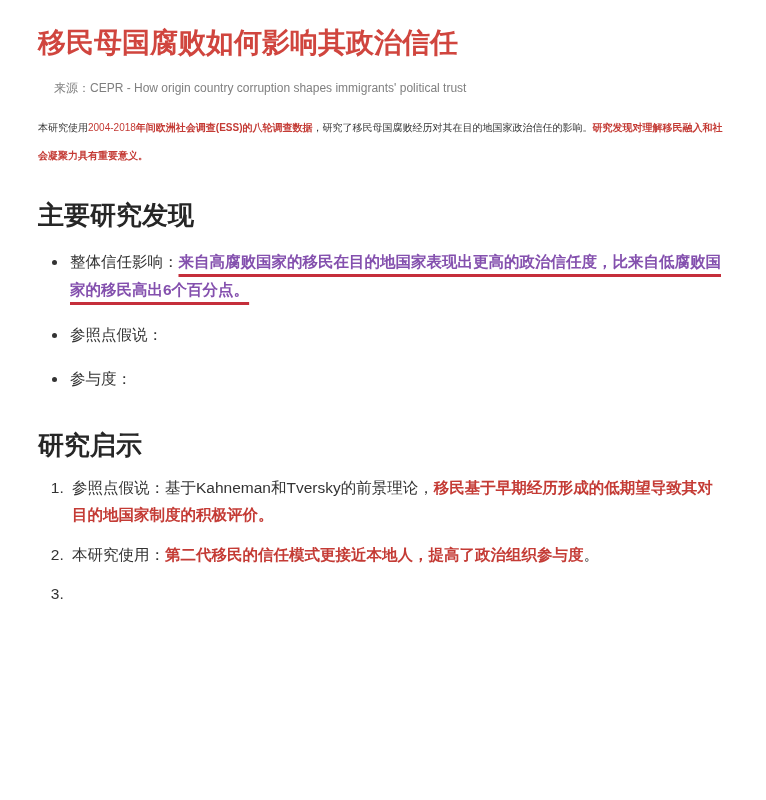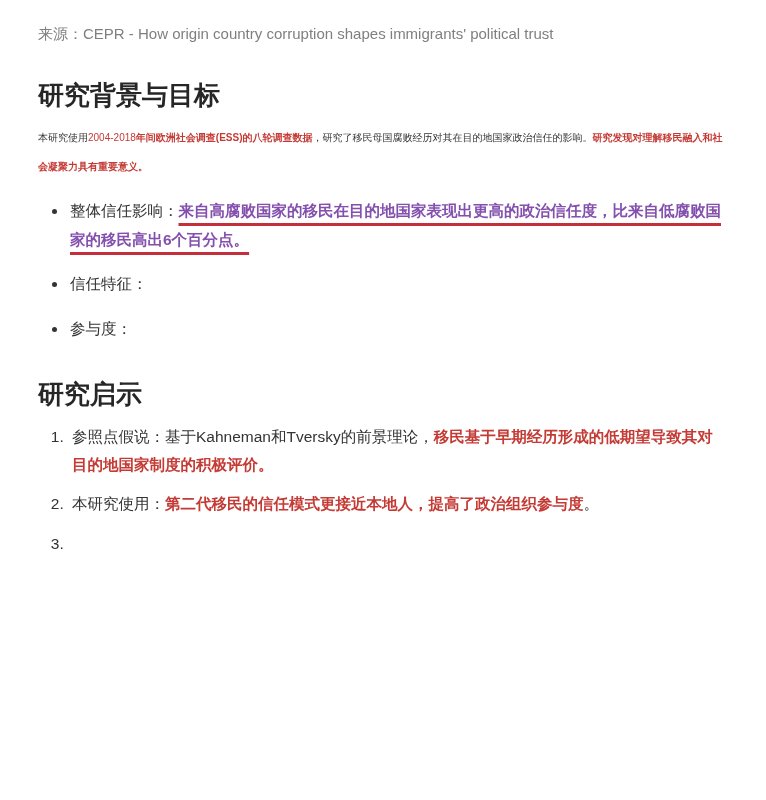--- a/index.html
+++ b/index.html
@@ -18,21 +18,21 @@
     font-family:"Liberation Sans","DejaVu Sans",sans-serif;
     color:var(--text-dark);
   }
   .doc{padding:24px 38px 0 38px;}
   h1{
     margin:0 0 14px 0;
     font-size:28px;line-height:1.35;font-weight:700;
     color:var(--title-red);
   }
   .source{
-    margin:0;font-size:15px;line-height:20px;color:var(--muted-gray);
+    margin:16px;font-size:12px;line-height:20px;color:var(--muted-gray);
   }
   h2{
     margin:34px 0 12px 0;
     font-size:26px;line-height:34px;font-weight:700;
     color:var(--heading-dark);
   }
   h2.tight{margin-top:27px;}
   .body-para{
     margin:0;font-size:10px;line-height:28.5px;color:var(--text-dark);
   }
@@ -60,31 +60,32 @@
     margin:11px 0 0 0;padding:0 0 0 30px;
     font-size:15.5px;line-height:27.5px;
   }
   ol.implications>li{margin:12px 0 7px 0;padding-left:4px;}
 </style>
 </head>
 <body>
 
 <div class="doc">
 
+  <h1>移民母国腐败如何影响其政治信任</h1>
 
   <p class="source"><span>来源：</span><span>CEPR - How origin country corruption shapes immigrants' political trust</span></p>
 
-  <h2>研究背景与目标</h2>
 
   <p class="body-para"><span>本研究使用</span><span class="red">2004-2018</span><span class="red bold">年间欧洲社会调查(ESS)的八轮调查数据</span><span>，研究了移民母国腐败经历对其在目的地国家政治信任的影响。</span><span class="red bold">研究发现对理解移民融入和社会凝聚力具有重要意义。</span></p>
 
+  <h2 class="tight">主要研究发现</h2>
 
   <ul class="l1">
     <li><span>整体信任影响：</span><span class="hl-purple">来自高腐败国家的移民在目的地国家表现出更高的政治信任度，比来自低腐败国家的移民高出6个百分点。</span></li>
-    <li><span>信任特征：</span>
+    <li><span>参照点假说：</span>
     </li>
     <li><span>参与度：</span>
     </li>
   </ul>
 
   <h2>研究启示</h2>
 
   <ol class="implications">
     <li><span>参照点假说：基于Kahneman和Tversky的前景理论，</span><span class="red bold">移民基于早期经历形成的低期望导致其对目的地国家制度的积极评价。</span></li>
     <li><span>本研究使用：</span><span class="red bold">第二代移民的信任模式更接近本地人，提高了政治组织参与度</span><span>。</span></li>

